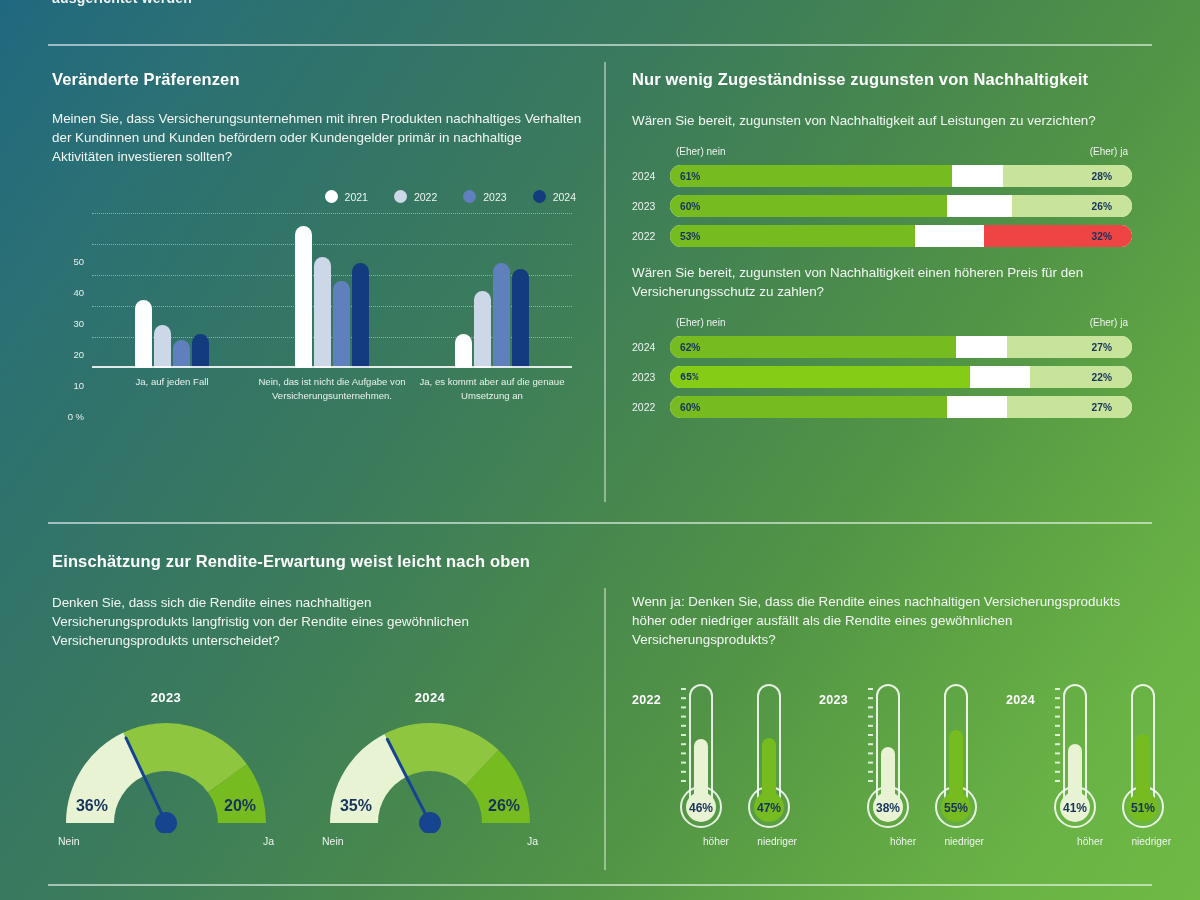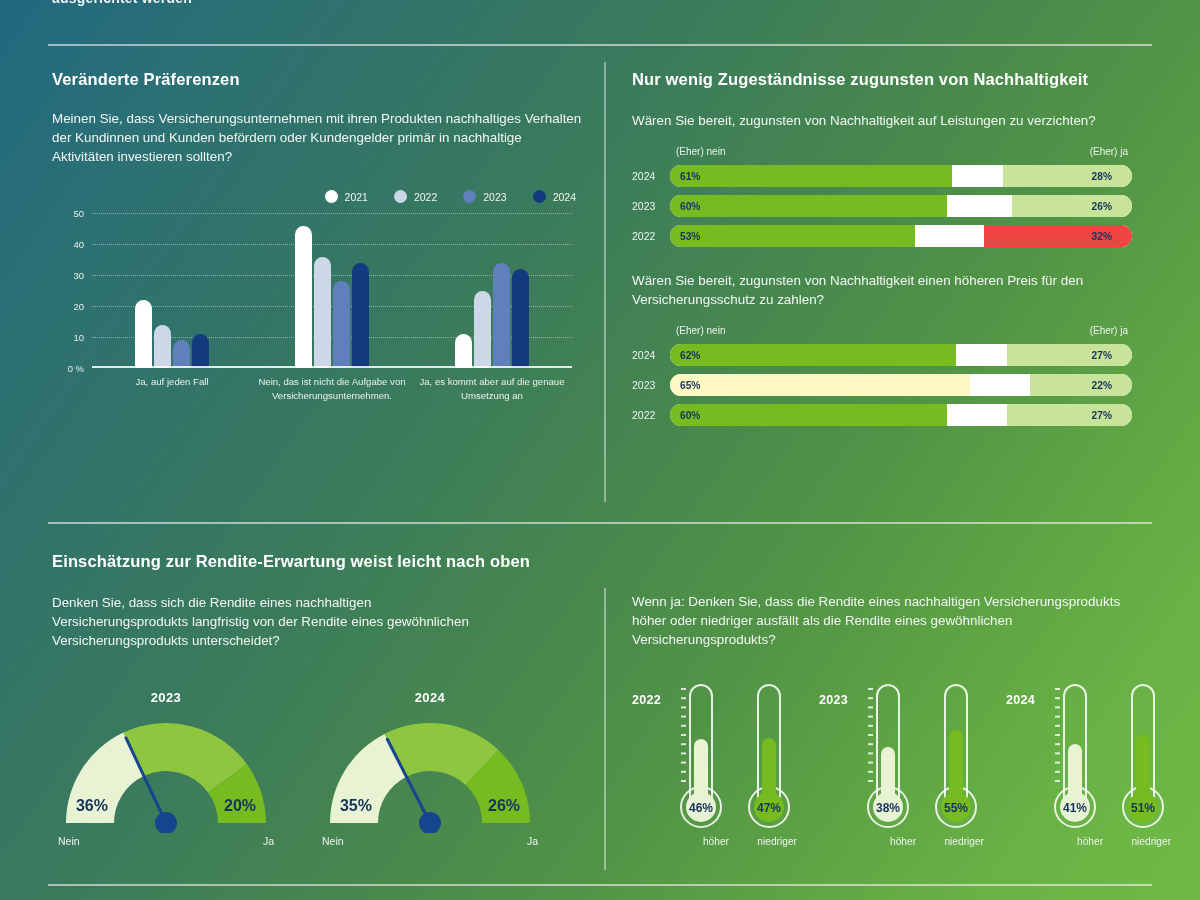--- a/index.html
+++ b/index.html
@@ -64,21 +64,21 @@
   .legend { display: flex; gap: 26px; justify-content: flex-end;
             align-items: center; margin-top: 24px; padding-right: 6px; }
   .lg-item { display: flex; align-items: center; gap: 7px; }
   .lg-dot { width: 13px; height: 13px; border-radius: 50%; display: block; }
   .lg-lab { font-size: 10.5px; color: #eef5ef; }
 
   
   .barchart { position: relative; margin-top: 10px; height: 190px; width: 520px; }
   .yaxis { position: absolute; left: 0; top: 0; width: 34px; height: 155px; }
   .ytick { position: absolute; right: 2px; font-size: 9.5px; color: #e7f0e9;
-           transform: translateY(-50%); white-space: nowrap; }
+           transform: translateY(-50%); white-space: nowrap; margin-top: 48px; }
   .plot { position: absolute; left: 40px; right: 0; top: 0; height: 155px; }
   .gridline { position: absolute; left: 0; right: 0; height: 0;
               border-top: 1.5px dotted rgba(255,255,255,.42); }
   .baseline { position: absolute; left: 0; right: 0; bottom: 0; height: 2px;
               background: rgba(255,255,255,.85); }
   .groups { position: absolute; inset: 0; display: flex; }
   .group { flex: 1; display: flex; align-items: flex-end;
            justify-content: center; gap: 2px; }
   .bar { width: 17px; border-radius: 9px 9px 0 0; }
   .xlabels { position: absolute; left: 40px; right: 0; top: 162px; display: flex; }
@@ -244,21 +244,21 @@
               </div>
               <div class="pseg pseg-mid" style="width: 15%; background: rgb(255, 255, 255);"></div>
               <div class="pseg pseg-yes" style="width: 32%; background: #ef4444;">
                 <span class="pval">32%</span>
               </div>
             </div>
           </div>
         </div>
     </div>
 
-    <p class="sec-q" style="margin-top:24px">Wären Sie bereit, zugunsten von Nachhaltigkeit einen höheren Preis für den Versicherungsschutz zu zahlen?</p>
+    <p class="sec-q" style="margin-top:16px">Wären Sie bereit, zugunsten von Nachhaltigkeit einen höheren Preis für den Versicherungsschutz zu zahlen?</p>
     <div class="pillblock">
       <div class="pillheads">
         <span class="ph-left">(Eher) nein</span>
         <span class="ph-right">(Eher) ja</span>
       </div>
       <div id="pills-1">
           <div class="pillrow">
             <div class="pillyear">2024</div>
             <div class="pill">
               <div class="pseg pseg-no" style="width: 62%; background: rgb(118, 188, 33);">
@@ -266,21 +266,21 @@
               </div>
               <div class="pseg pseg-mid" style="width: 11%; background: rgb(255, 255, 255);"></div>
               <div class="pseg pseg-yes" style="width: 27%; background: rgb(199, 228, 154);">
                 <span class="pval">27%</span>
               </div>
             </div>
           </div>
           <div class="pillrow">
             <div class="pillyear">2023</div>
             <div class="pill">
-              <div class="pseg pseg-no" style="width: 65%; background: #fef9c3;">
+              <div class="pseg pseg-no" style="width: 65%; background: #84cc16; font-family: Liberation Mono, monospace;">
                 <span class="pval">65%</span>
               </div>
               <div class="pseg pseg-mid" style="width: 13%; background: rgb(255, 255, 255);"></div>
               <div class="pseg pseg-yes" style="width: 22%; background: rgb(199, 228, 154);">
                 <span class="pval">22%</span>
               </div>
             </div>
           </div>
           <div class="pillrow">
             <div class="pillyear">2022</div>

